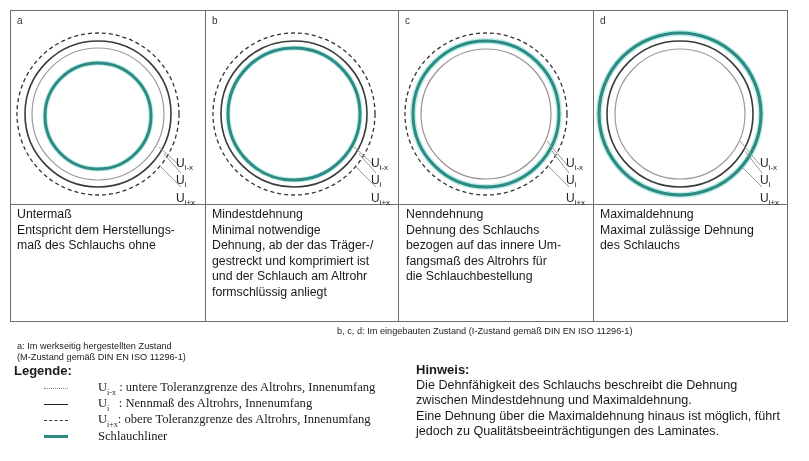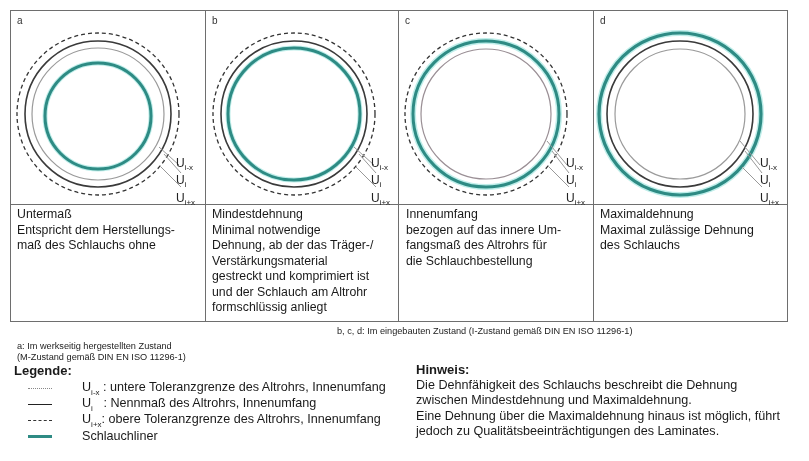--- a/index.html
+++ b/index.html
@@ -9,21 +9,21 @@
            border:1.5px solid #6e6e6e; box-sizing:border-box; }
   .vline { position:absolute; top:10px; height:312px; width:0; border-left:1.5px solid #6e6e6e; }
   .hline { position:absolute; left:10px; width:778px; top:204px; height:0; border-top:1.5px solid #6e6e6e; }
   .panel { position:absolute; top:11px; height:193px; }
   .panel svg { position:absolute; left:0; top:0; }
   .panel-letter { position:absolute; left:6px; top:4px; font-size:10px; color:#333; }
   .desc { position:absolute; top:207px; font-size:12.3px; line-height:15.5px; }
   .desc .title { font-weight:normal; }
   .note { position:absolute; font-size:9.2px; line-height:11px; color:#222; }
   .legend-title, .hint-title { position:absolute; font-weight:bold; font-size:13px;text-align:center; }
-  .legend-row { position:absolute; left:28px; height:16px; display:flex; align-items:center; font-size:12.6px; }
+  .legend-row { position:absolute; left:44px; height:16px; display:flex; align-items:center; font-size:12.6px;font-family:Liberation Serif, serif; }
   .legend-row .sym { width:24px; height:0; margin-right:30px; }
   .legend-row .txt { white-space:nowrap; }
   .hint-body { position:absolute; left:416px; top:378px; font-size:12.6px; line-height:15.4px; }
   sub { font-size:8px;text-align:center; }
 </style>
 </head>
 <body>
 
 <div class="frame"></div>
 <div class="vline" style="left:205px"></div>
@@ -106,27 +106,27 @@
 
 <div class="desc" style="left:17px">
   <div class="title">Untermaß</div>
   <div>Entspricht dem Herstellungs-</div>
   <div>maß des Schlauchs ohne</div>
 </div>
 <div class="desc" style="left:212px">
   <div class="title">Mindestdehnung</div>
   <div>Minimal notwendige</div>
   <div>Dehnung, ab der das Träger-/</div>
-  <div>Verstärkungsmaterial</div>
   <div>gestreckt und komprimiert ist</div>
   <div>und der Schlauch am Altrohr</div>
   <div>formschlüssig anliegt</div>
 </div>
 <div class="desc" style="left:406px">
-  <div class="title">Innenumfang</div>
+  <div class="title">Nenndehnung</div>
+  <div>Dehnung des Schlauchs</div>
   <div>bezogen auf das innere Um-</div>
   <div>fangsmaß des Altrohrs für</div>
   <div>die Schlauchbestellung</div>
 </div>
 <div class="desc" style="left:600px">
   <div class="title">Maximaldehnung</div>
   <div>Maximal zulässige Dehnung</div>
   <div>des Schlauchs</div>
 </div>
 

